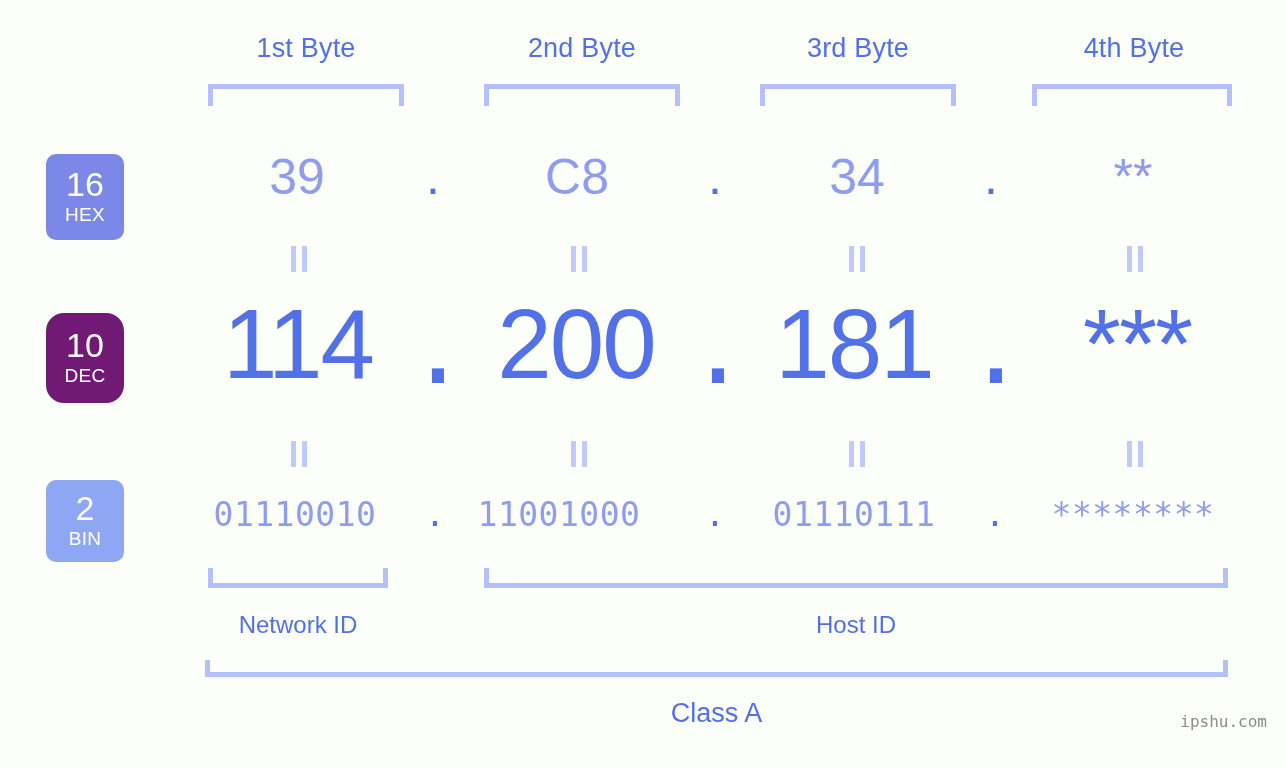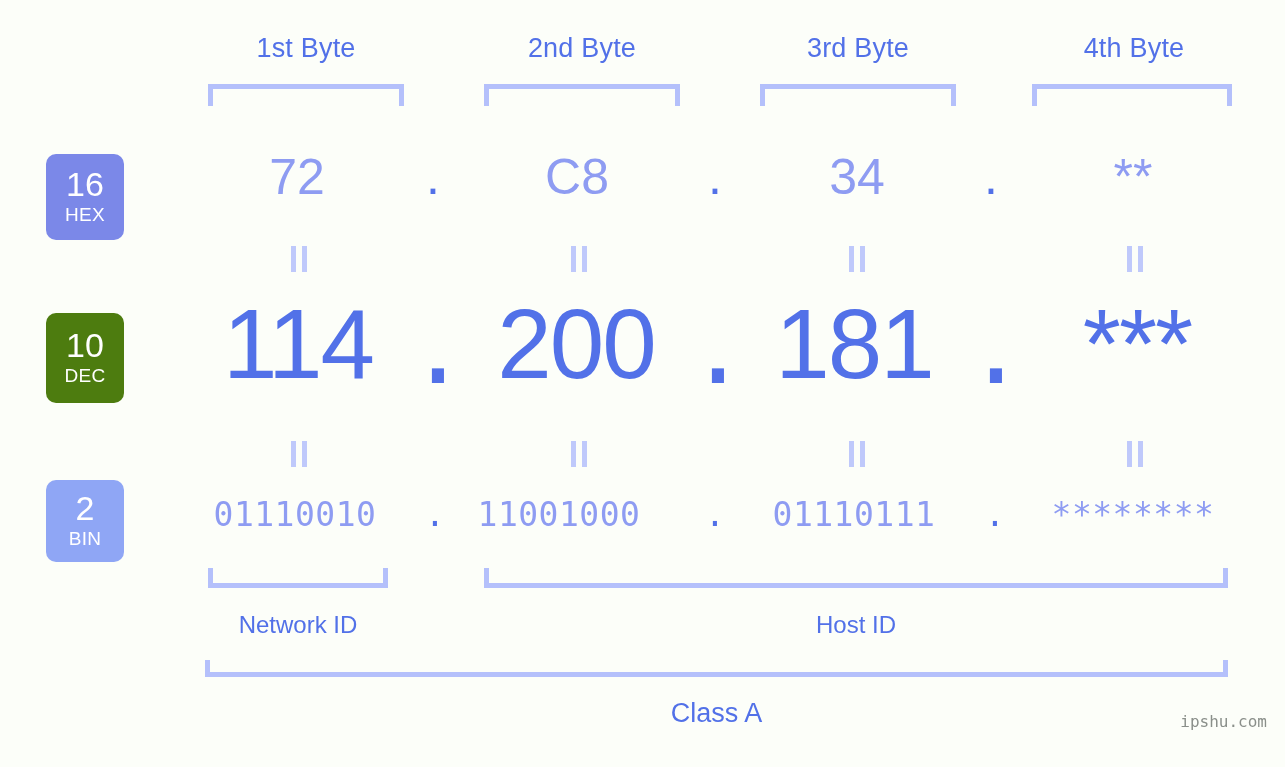--- a/index.html
+++ b/index.html
@@ -75,21 +75,21 @@
   }
   .base-badge .nm {
     font-size: 19px;
     font-weight: 400;
     line-height: 1.2;
     margin-top: 1px;
     letter-spacing: 0.3px;
   }
 
   #badge-hex { top: 154px; height: 86px; background: #7b88e8; }
-  #badge-dec { top: 313px; height: 90px; background: #4d7c0f; }
+  #badge-dec { top: 313px; height: 90px; background: #701a75; border-radius: 18px; }
   #badge-bin { top: 480px; height: 82px; background: #8fa6f5; }
 
   
   .row-val {
     position: absolute;
     text-align: center;
     white-space: nowrap;
   }
 
   .hex-val {
@@ -206,21 +206,21 @@
   <div class="base-badge" id="badge-dec">
     <span class="num">10</span>
     <span class="nm">DEC</span>
   </div>
 
   <div class="base-badge" id="badge-bin">
     <span class="num">2</span>
     <span class="nm">BIN</span>
   </div>
 
-  <div class="row-val hex-val" style="left:210px; width:174px;">72</div>
+  <div class="row-val hex-val" style="left:210px; width:174px;">39</div>
   <div class="row-val hex-dot" style="left:400px; width:66px;">.</div>
 
   <div class="row-val hex-val" style="left:490px; width:174px;">C8</div>
   <div class="row-val hex-dot" style="left:682px; width:66px;">.</div>
 
   <div class="row-val hex-val" style="left:770px; width:174px;">34</div>
   <div class="row-val hex-dot" style="left:958px; width:66px;">.</div>
 
   <div class="row-val hex-val" style="left:1046px; width:174px;">**</div>
 

